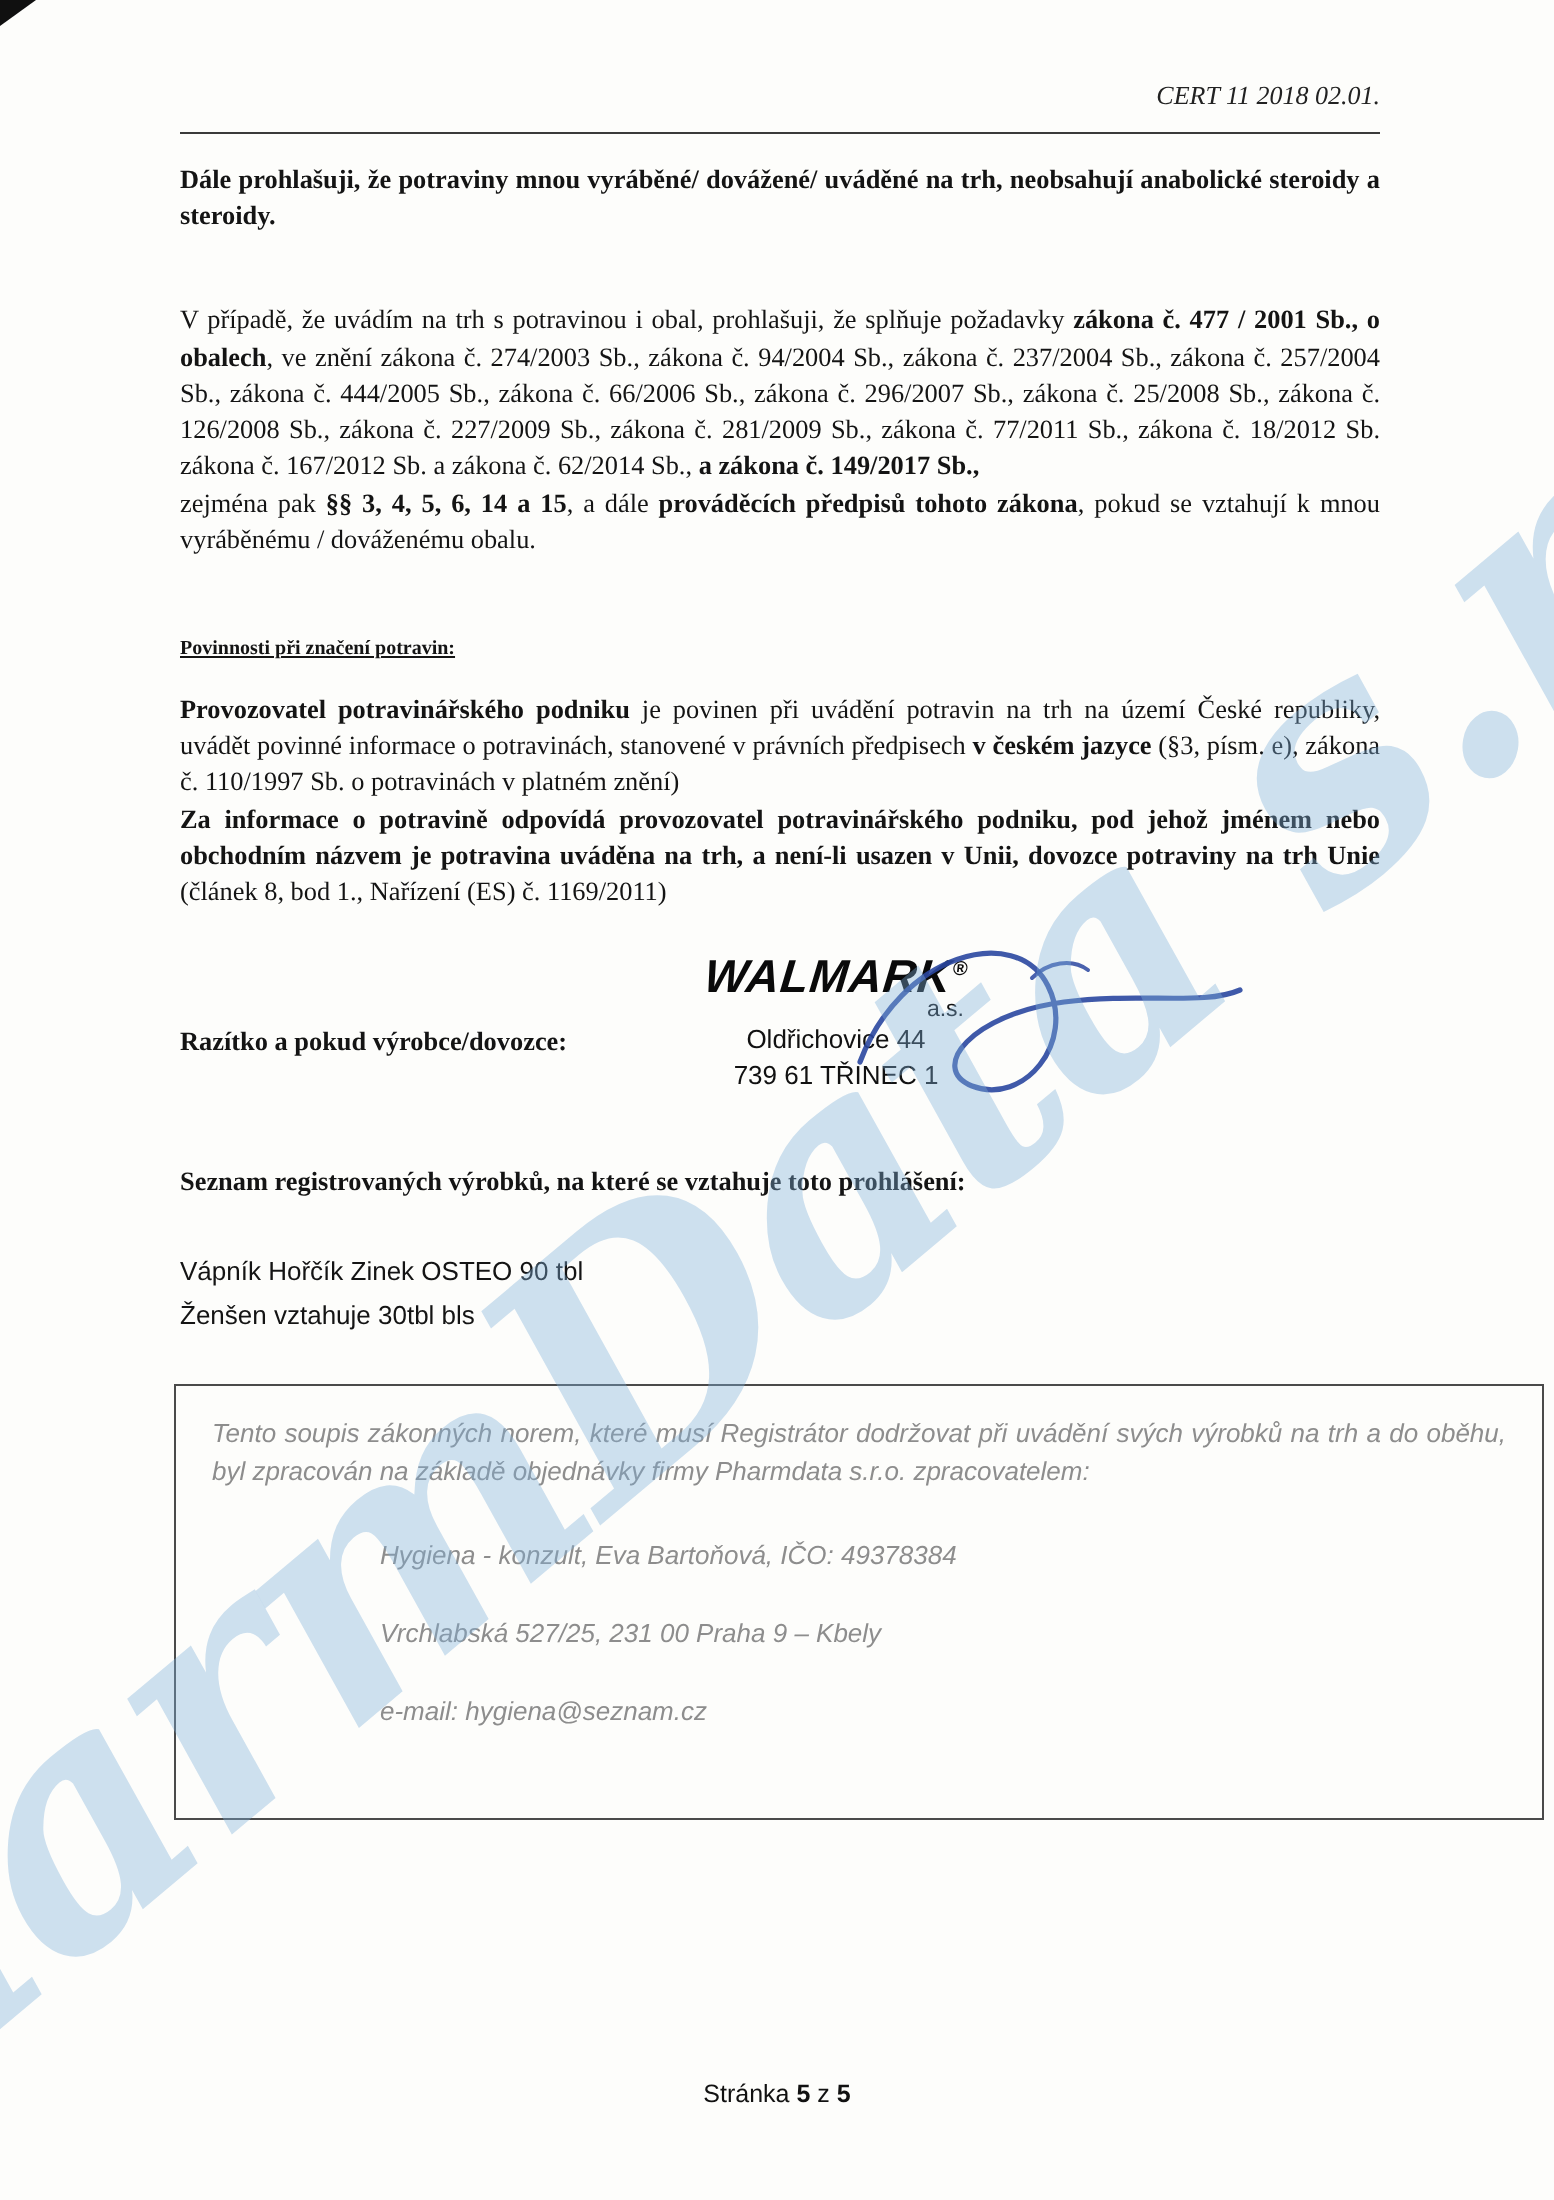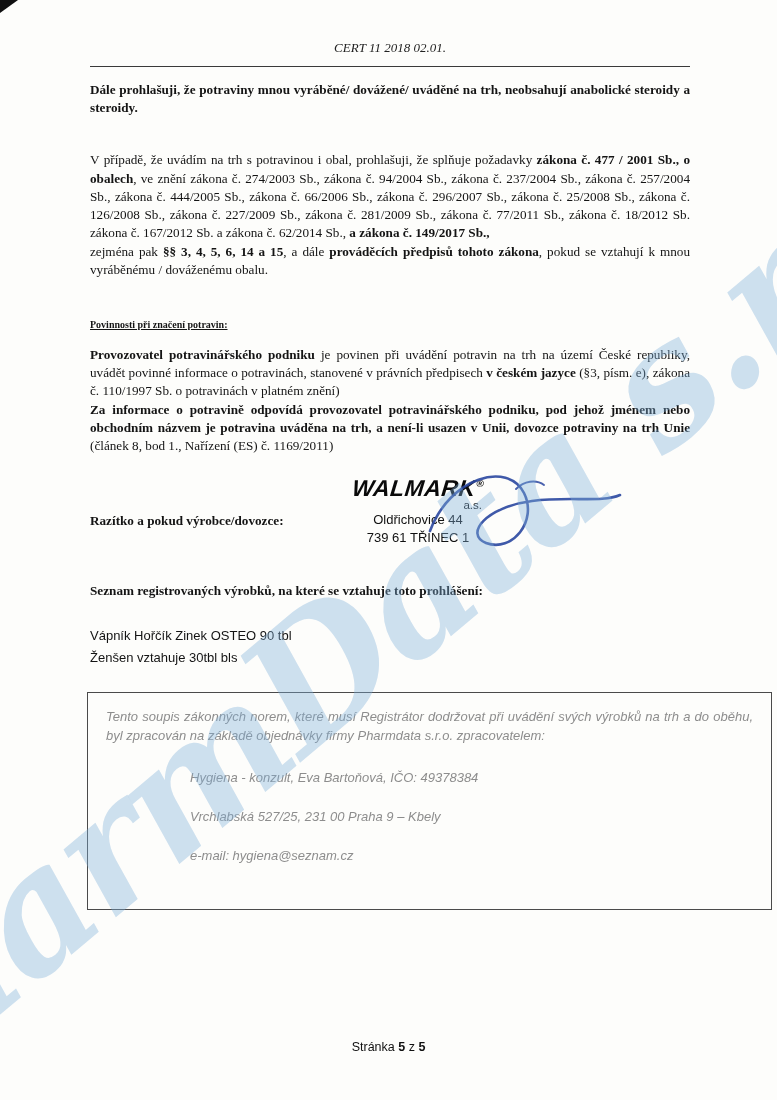--- a/index.html
+++ b/index.html
@@ -14,21 +14,21 @@
     clip-path:polygon(0 0,100% 0,0 100%);
   }
   .watermark {
     position:absolute; top:620px; left:380px; z-index:6;
     transform:translate(-50%,-50%) rotate(-40deg);
     font-family:"DejaVu Serif", serif; font-style:italic; font-weight:bold;
     font-size:165px; white-space:nowrap; letter-spacing:-4px;
     color:rgba(125,175,218,0.38); pointer-events:none;
   }
   .content { position:absolute; top:40px; left:90px; width:600px; z-index:2; }
-  .cert { text-align:center; font-style:italic; font-size:13px; color:#222; margin-bottom:10px; }
+  .cert { text-align:right; font-style:italic; font-size:13px; color:#222; margin-bottom:10px; }
   .rule { border:0; border-top:1.5px solid #3a3a3a; margin:4px 0 14px; }
   .para { font-size:13.2px; line-height:1.38; }
   .bold { font-weight:bold; }
   b { font-weight:bold; }
   .justify { text-align:justify; }
   .p-steroids { margin-bottom:34px; }
   .p-packaging { margin-bottom:40px; }
   .heading-underline {
     font-weight:bold; text-decoration:underline; font-size:10px; margin-bottom:16px;
   }

